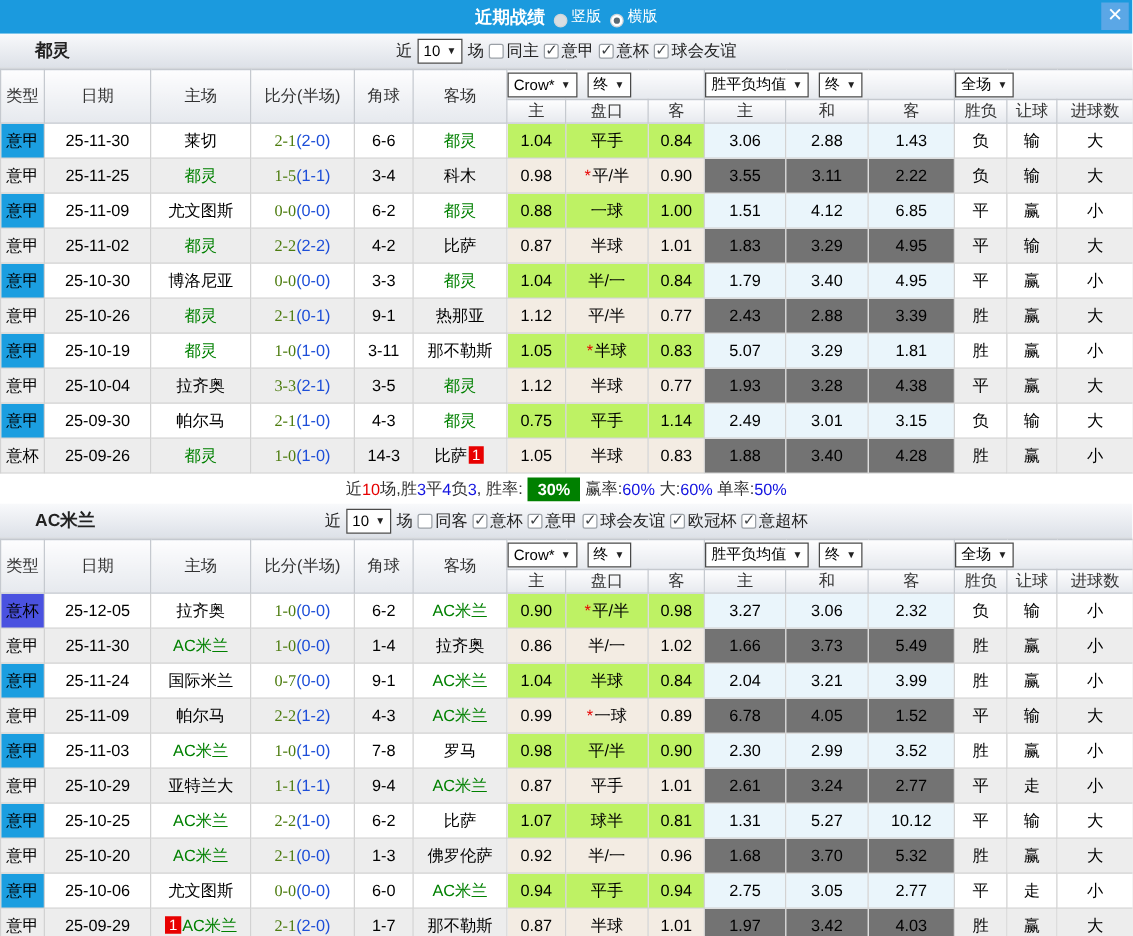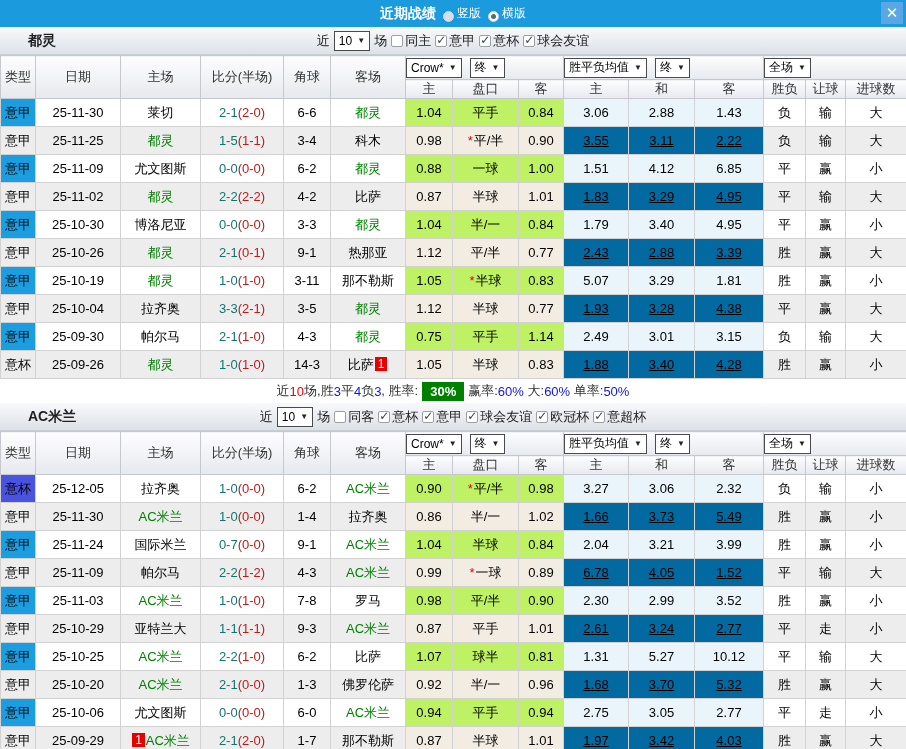--- a/index.html
+++ b/index.html
@@ -37,27 +37,27 @@
   tr.h1 th{height:23px;}
   tr.h2 th{height:16px;}
   th.span2{height:41px;}
   .hgroup-inner{display:flex;align-items:center;justify-content:flex-start;gap:8px;}
   table.grid td{height:27px;padding:0;text-align:center;font-size:13px;color:#000;
     border:1px solid #d2d2d2;overflow:hidden;white-space:nowrap;}
   tr.alt td{background:#ededed;}
   td.col-odds{background:#bef264;}
   tr.alt td.col-odds{background:#f3ece3;}
   td.col-avg{background:#eaf5fb;}
-  tr.alt td.col-avg{background:#0369a1;text-decoration:underline;}
+  tr.alt td.col-avg{background:#737373;}
   td.type-jia{background:#1b9ee0;color:#fff;}
   td.type-bei{background:#4a52e0;color:#fff;}
   td.date-cell{color:#444;}
   .green-team{color:#008000;}
-  .score-ft{color:#0f766e;}
-  .score-ht{color:#b91c1c;}
+  .score-ft{color:#4d7c0f;font-family:Liberation Serif, serif;}
+  .score-ht{color:#1d4ed8;}
   .c-red{color:#d60000;}
   .c-blue{color:#0000e8;}
   .c-green{color:#008000;}
   .star{color:#e80000;margin-right:1px;}
   .badge1{display:inline-block;background:#e80000;color:#fff;font-size:12px;line-height:14px;
     padding:0 3px;margin:0 1px;vertical-align:1px;}
   
   .summary{height:24px;display:flex;align-items:center;justify-content:center;font-size:13px;background:#fff;}
   .sum-k{color:#333;white-space:pre;}
   .sum-r{color:#e60000;}
@@ -565,21 +565,21 @@
         <td class="col-avg">3.52</td>
         <td class="c-red">胜</td>
         <td class="c-red">赢</td>
         <td class="c-green">小</td>
       </tr>
       <tr class="alt">
         <td class="type-jia">意甲</td>
         <td class="date-cell">25-10-29</td>
         <td><span>亚特兰大</span></td>
         <td><span class="score-ft">1-1</span><span class="score-ht">(1-1)</span></td>
-        <td>9-3</td>
+        <td>9-4</td>
         <td><span class="green-team">AC米兰</span></td>
         <td class="col-odds">0.87</td>
         <td class="col-odds"><span>平手</span></td>
         <td class="col-odds">1.01</td>
         <td class="col-avg">2.61</td>
         <td class="col-avg">3.24</td>
         <td class="col-avg">2.77</td>
         <td class="c-blue">平</td>
         <td class="c-blue">走</td>
         <td class="c-green">小</td>

